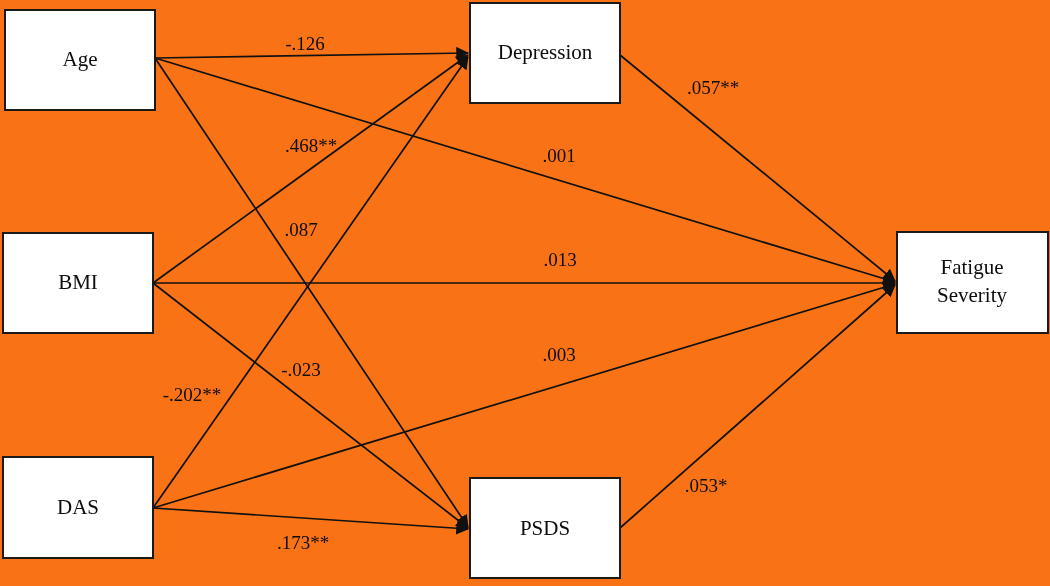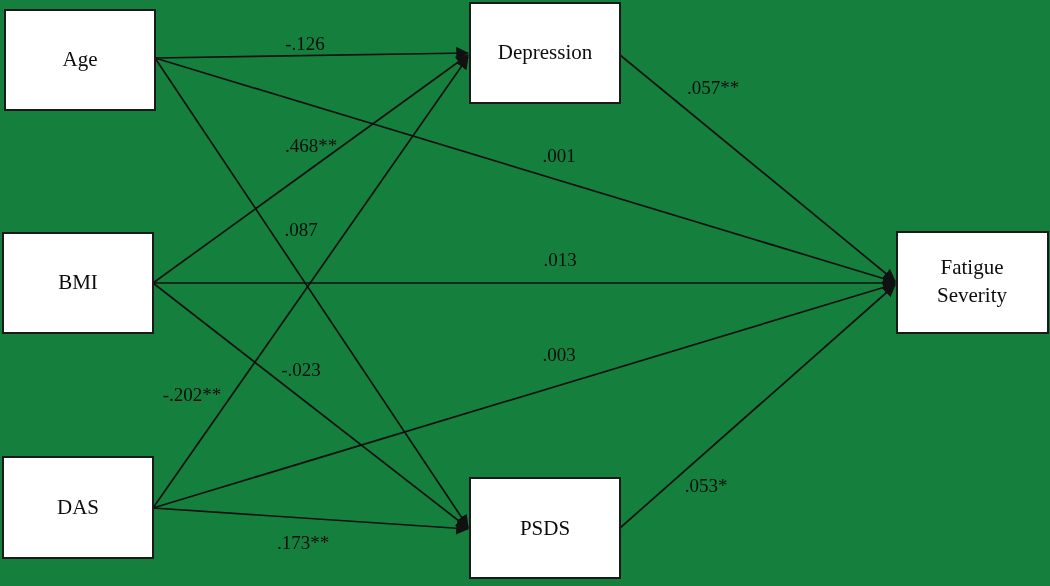--- a/index.html
+++ b/index.html
@@ -8,21 +8,21 @@
     padding: 0;
     background: #ffffff;
   }
   body {
     font-family: "Liberation Serif", "DejaVu Serif", serif;
   }
   #diagram-root {
     position: relative;
     width: 1050px;
     height: 586px;
-    background: #15803d;
+    background: #f97316;
     overflow: hidden;
   }
   svg#path-diagram {
     display: block;
     width: 1050px;
     height: 586px;
   }
   .node-rect {
     fill: #ffffff;
     stroke: #1a1a1a;

